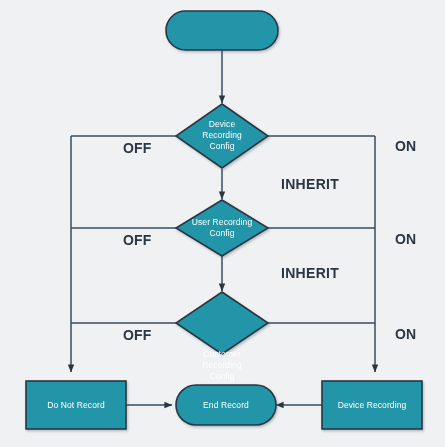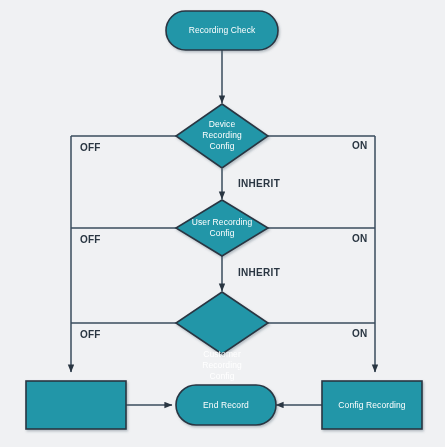--- a/index.html
+++ b/index.html
@@ -31,25 +31,26 @@
     font-size: 8.5px;
     line-height: 11px;
     text-align: center;
     letter-spacing: 0.1px;
     pointer-events: none;
     white-space: pre-line;
   }
   .edge-label {
     position: absolute;
     color: #2a3642;
-    font-size: 10px;
+    font-size: 14px;
     font-weight: bold;
     letter-spacing: 0.2px;
     line-height: 10px;
     white-space: nowrap;
+    margin-left: 43px;
   }
   .edge-label.inherit {
     font-weight: bold;
     color: #2a3642;
     letter-spacing: 0.3px;
     padding-left: 40px;
   }
 </style>
 </head>
 <body>
@@ -104,37 +105,37 @@
       <polygon points="222,292 268,323 222,354 176,323" fill="#2196a8" stroke="#2a3642" stroke-width="1.6"></polygon>
 
       <rect x="26" y="381" width="100" height="48" fill="#2196a8" stroke="#2a3642" stroke-width="1.6"></rect>
 
       <rect x="176" y="385" width="100" height="40" rx="20" ry="20" fill="#2196a8" stroke="#2a3642" stroke-width="1.6"></rect>
 
       <rect x="322" y="381" width="100" height="48" fill="#2196a8" stroke="#2a3642" stroke-width="1.6"></rect>
     </g>
   </svg>
 
-  <div class="node-label" style="left:166px; top:25px; width:112px;">Recording Check</div>
 
   <div class="node-label" style="left:177px; top:119px; width:90px;">Device
 Recording
 Config</div>
 
   <div class="node-label" style="left:170px; top:217px; width:104px;">User Recording
 Config</div>
 
   <div class="node-label" style="left:177px; top:306px; width:90px;margin-top:43px;">Customer
 Recording
 Config</div>
 
+  <div class="node-label" style="left:26px; top:400px; width:100px;">Do Not Record</div>
 
   <div class="node-label" style="left:176px; top:400px; width:100px;">End Record</div>
 
-  <div class="node-label" style="left:322px; top:400px; width:100px;">Config Recording</div>
+  <div class="node-label" style="left:322px; top:400px; width:100px;">Device Recording</div>
 
   <div class="edge-label" style="left:80px; top:143px;">OFF</div>
   <div class="edge-label" style="left:352px; top:141px;">ON</div>
 
   <div class="edge-label" style="left:80px; top:235px;">OFF</div>
   <div class="edge-label" style="left:352px; top:234px;">ON</div>
 
   <div class="edge-label" style="left:80px; top:330px;">OFF</div>
   <div class="edge-label" style="left:352px; top:329px;">ON</div>
 

